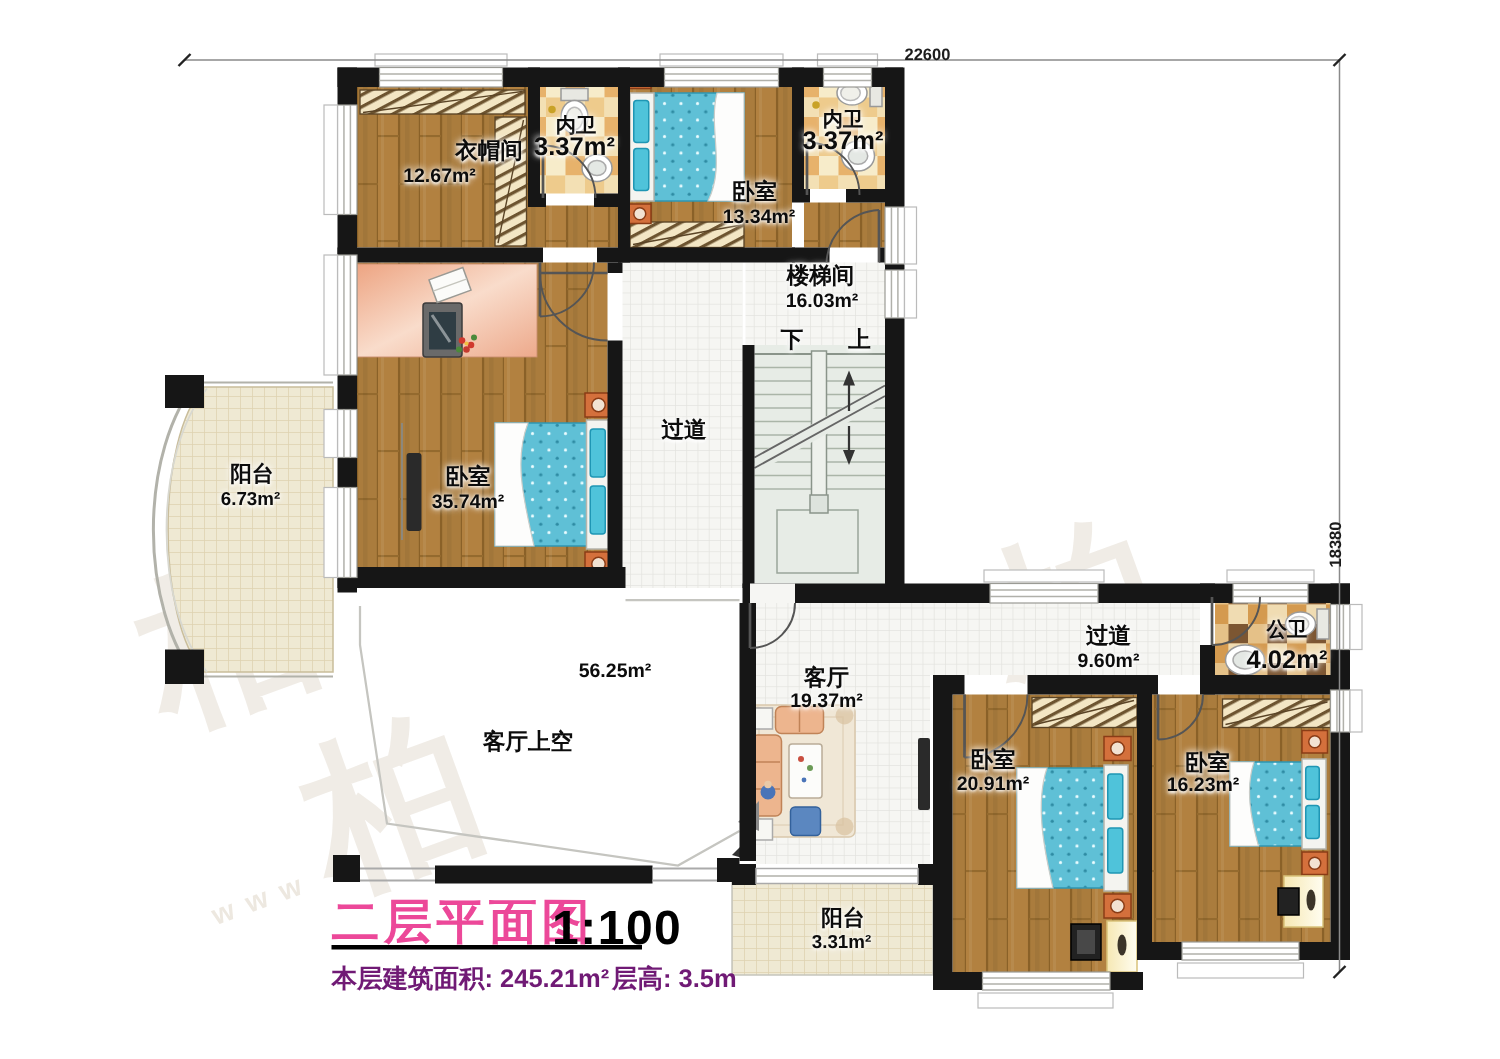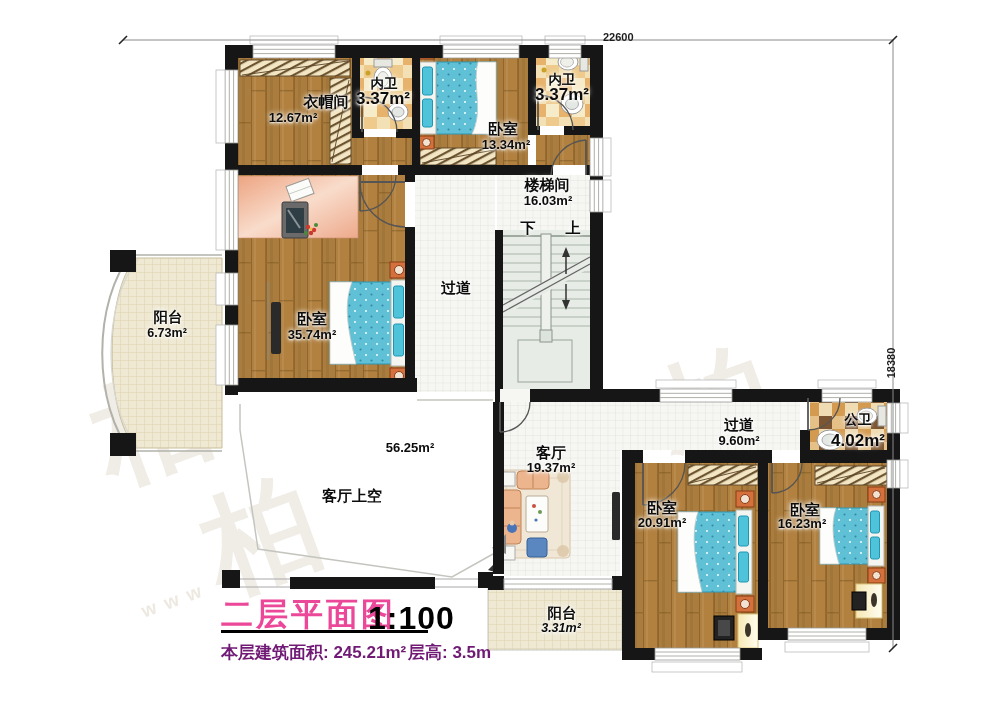--- a/index.html
+++ b/index.html
@@ -495,20 +495,20 @@
   <div class="lbl nms" style="left:858px;top:420px;">公卫</div>
   <div class="lbl ars" style="left:858px;top:440px;">4.02m²</div>
 
   <div class="lbl nm" style="left:662px;top:507px;">卧室</div>
   <div class="lbl ar" style="left:662px;top:522px;">20.91m²</div>
 
   <div class="lbl nm" style="left:805px;top:509px;">卧室</div>
   <div class="lbl ar" style="left:802px;top:523px;">16.23m²</div>
 
   <div class="lbl nm" style="left:562px;top:613px;font-size:14.5px;">阳台</div>
-  <div class="lbl ar" style="left:561px;top:628px;font-size:12.5px;font-style:italic;">3.31m²</div>
+  <div class="lbl ar" style="left:561px;top:628px;font-size:12.5px;">3.31m²</div>
 
   <div class="title-main" style="left:221px;top:593px;">二层平面图</div>
   <div class="title-scale" style="left:368px;top:600px;">1:100</div>
   <div class="title-rule" style="left:221px;top:630px;width:207px;"></div>
   <div class="title-sub" style="left:221px;top:641px;">本层建筑面积: 245.21m²</div>
   <div class="title-sub" style="left:408px;top:641px;">层高: 3.5m</div>
 </div>
 
 </body></html>

